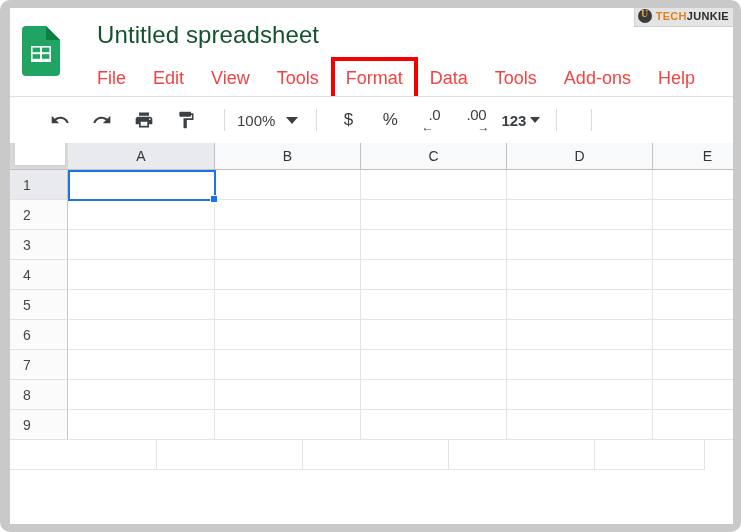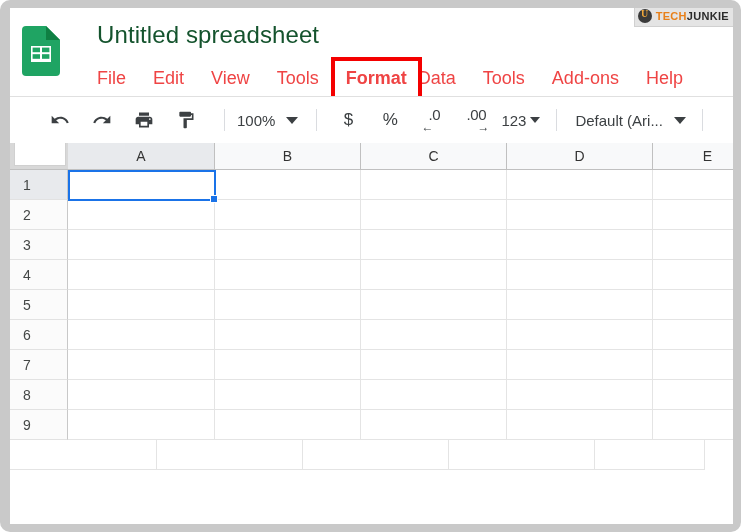--- a/index.html
+++ b/index.html
@@ -70,22 +70,21 @@
     color: #ef4444;
     padding: 0 0;
     margin-right: 27px;
     white-space: nowrap;
     line-height: 30px;
     cursor: default;
   }
   .menu-item.last { margin-right: 0; }
   #menu-format-wrap {
     position: relative;
-    margin-right: 11px;
-    font-weight: bold;
+    margin-right: 27px;
   }
   #menu-format-wrap .menu-item { margin-right: 0; }
   #format-highlight {
     position: absolute;
     left: -15px;
     top: -6px;
     right: -15px;
     bottom: -7px;
     border: 4px solid #f40000;
     box-sizing: border-box;
@@ -417,31 +416,27 @@
       <div class="dec-btn" style="margin-left:12px;">
         <span class="dec-label">.0</span>
         <span class="dec-arrow left">←</span>
       </div>
 
       <div class="dec-btn" style="margin-left:8px;">
         <span class="dec-label">.00</span>
         <span class="dec-arrow right">→</span>
       </div>
 
-      <div class="tb-text" style="margin-left:8px;">
+      <div class="tb-text" style="margin-left:8px;font-weight:bold;">
         <span>123</span>
         <span class="caret" style="margin-left:4px;border-left-width:5px;border-right-width:5px;border-top-width:6px;"></span>
       </div>
 
       <div class="tb-sep" style="margin-left:16px;margin-right:18px;"></div>
 
-      <div class="tb-text">
-        <span>Default (Ari...</span>
-        <span class="caret"></span>
-      </div>
 
       <div class="tb-sep" style="margin-left:16px;margin-right:0;"></div>
     </div>
 
 
     <div id="grid-wrap">
       <div id="col-header-row">
         <div id="corner-box"></div>
 
       <div class="col-head selected" style="width: 147px; flex-basis: 147px;">A</div>

